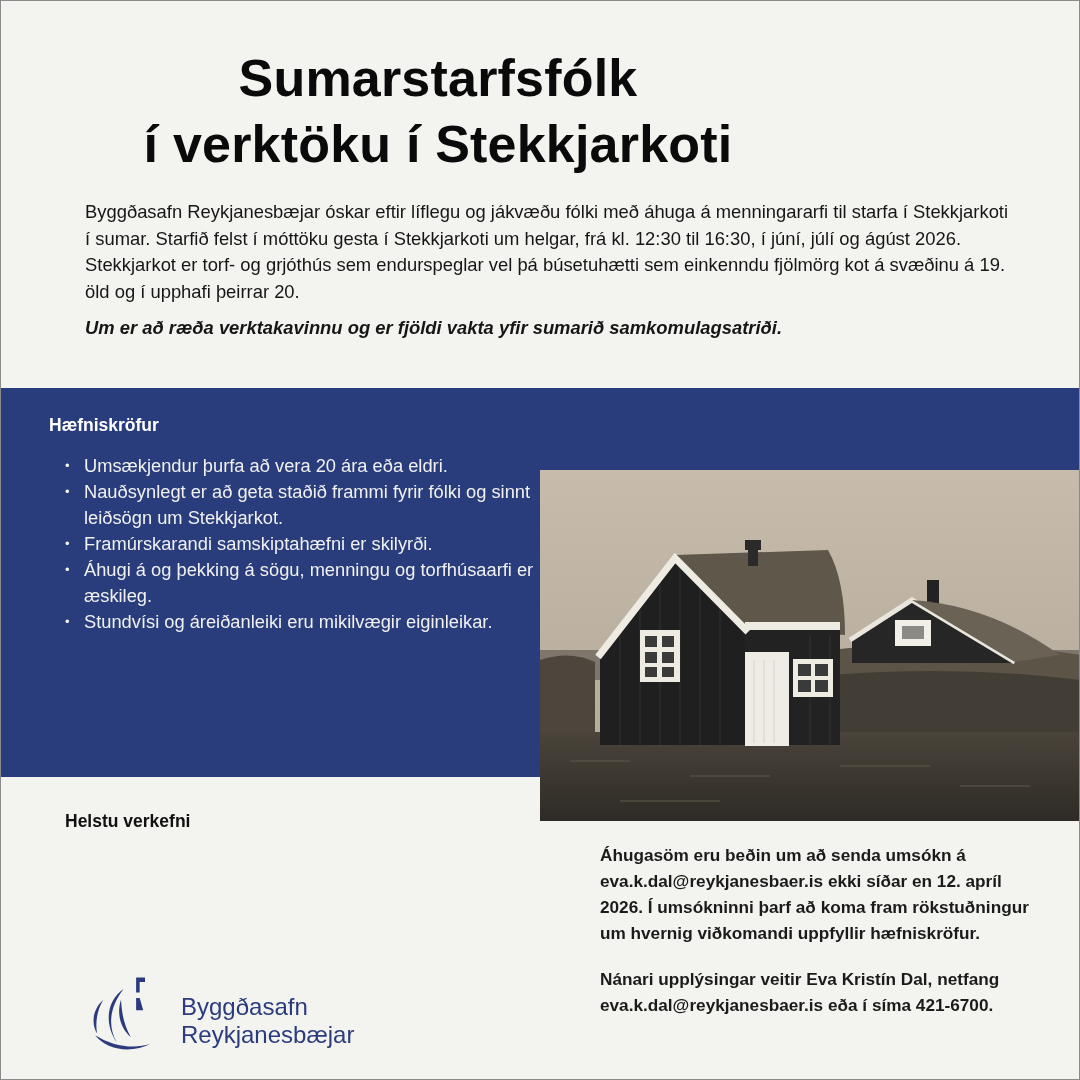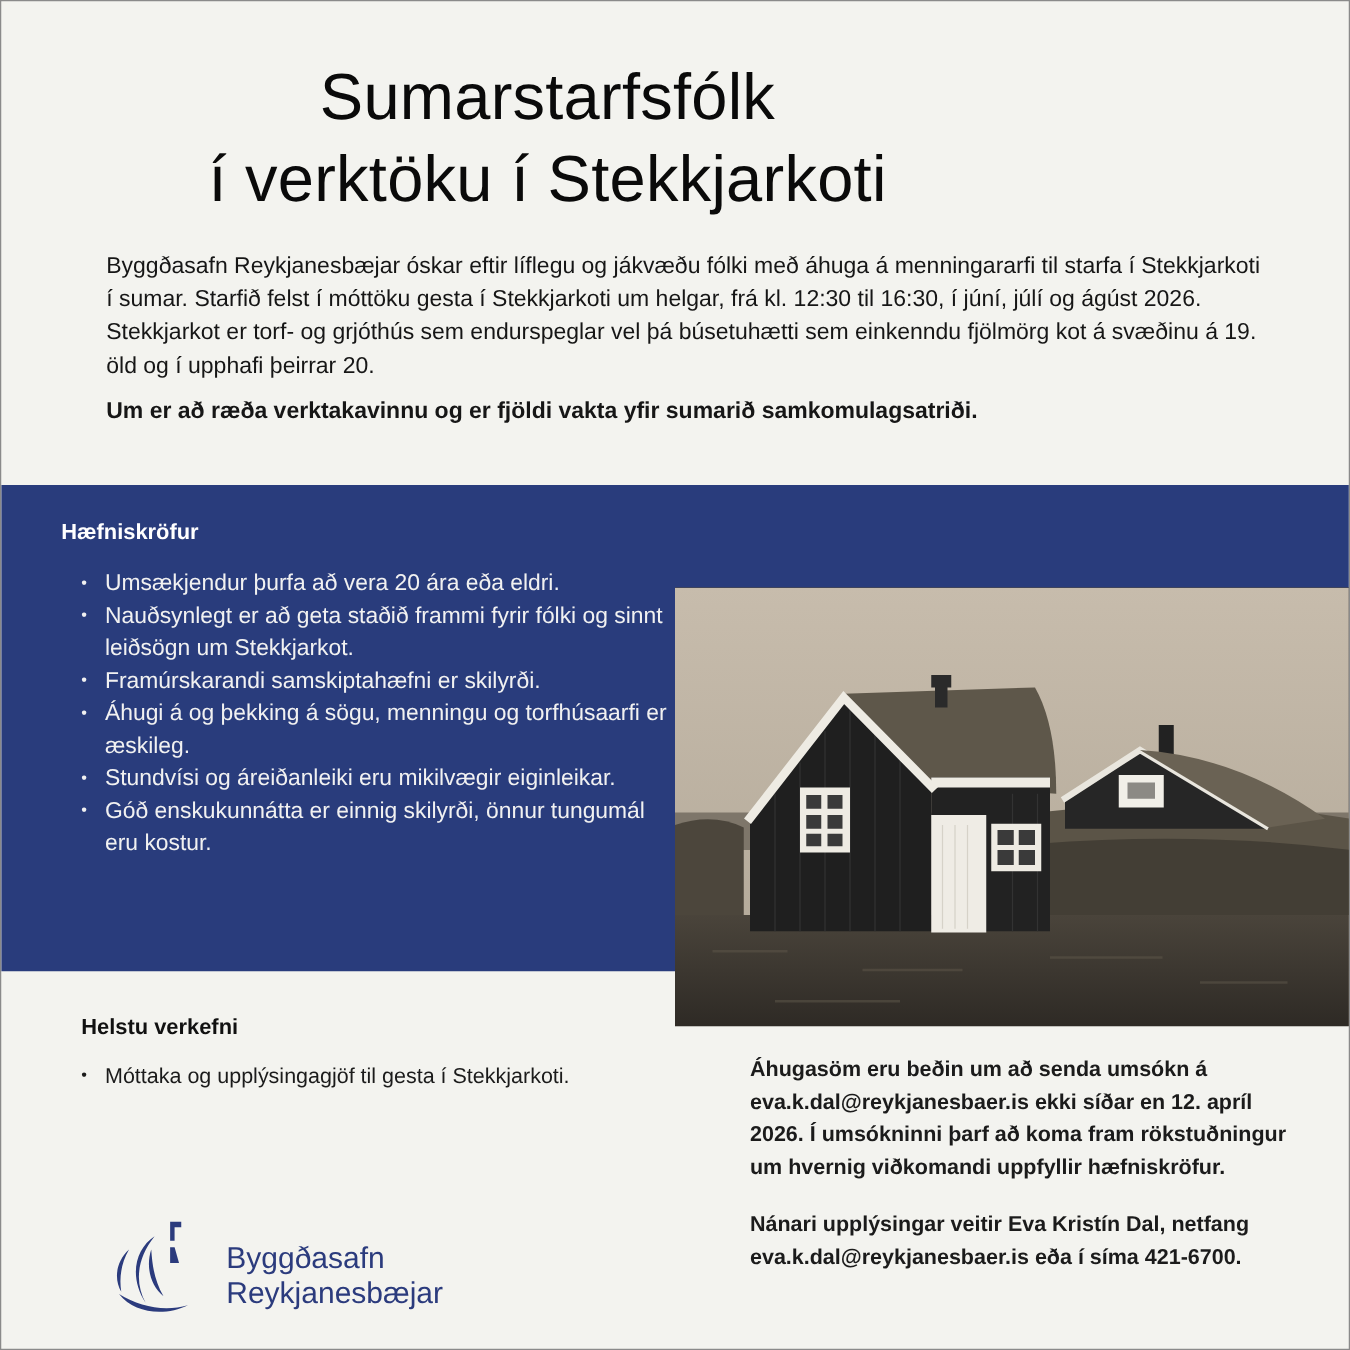--- a/index.html
+++ b/index.html
@@ -6,29 +6,29 @@
   body {
     width: 1080px; height: 1080px; position: relative; overflow: hidden;
     background: #f3f3ef;
     font-family: "Liberation Sans", sans-serif;
     color: #111;
     box-sizing: border-box;
     border: 1px solid #8a8a8a;
   }
   .title {
     position: absolute; left: 0; top: 44px; width: 874px;
-    text-align: center; font-weight: normal; font-size: 52px; line-height: 66px;
+    text-align: center; font-weight: bold; font-size: 52px; line-height: 66px;
     letter-spacing: 0.2px; color: #0a0a0a;
   }
   .intro {
     position: absolute; left: 84px; top: 198px; width: 930px;
     font-size: 18.4px; line-height: 26.5px; color: #161616;
   }
   .intro p { margin: 0; }
-  .intro .bold { font-weight: bold; margin-top: 10px; }
+  .intro .bold { font-weight: bold; margin-top: 10px; font-style: italic; }
   .band {
     position: absolute; left: 0; top: 387px; width: 1080px; height: 389px;
     background: #293c7c;
   }
   .h-section {
     position: absolute; font-weight: bold; font-size: 17.5px;
   }
   .req-title { left: 48px; top: 414px; color: #ffffff; }
   .req-list {
     position: absolute; left: 64px; top: 452px; width: 470px;
@@ -78,21 +78,20 @@
 
 <div class="band"></div>
 
 <div class="h-section req-title">Hæfniskröfur</div>
 <ul class="req-list">
   <li>Umsækjendur þurfa að vera 20 ára eða eldri.</li>
   <li>Nauðsynlegt er að geta staðið frammi fyrir fólki og sinnt leiðsögn um Stekkjarkot.</li>
   <li>Framúrskarandi samskiptahæfni er skilyrði.</li>
   <li>Áhugi á og þekking á sögu, menningu og torfhúsaarfi er æskileg.</li>
   <li>Stundvísi og áreiðanleiki eru mikilvægir eiginleikar.</li>
-  <li>Góð enskukunnátta er einnig skilyrði, önnur tungumál eru kostur.</li>
 </ul>
 
 <div class="photo">
   <svg width="541" height="351" viewBox="0 0 541 351" xmlns="http://www.w3.org/2000/svg">
     <defs>
       <linearGradient id="sky" x1="0" y1="0" x2="0" y2="1">
         <stop offset="0" stop-color="#c7bcac"></stop>
         <stop offset="1" stop-color="#b0a696"></stop>
       </linearGradient>
       <linearGradient id="ground" x1="0" y1="0" x2="0" y2="1">
@@ -171,21 +170,20 @@
       <rect x="150" y="305" width="80" height="2"></rect>
       <rect x="300" y="295" width="90" height="2"></rect>
       <rect x="420" y="315" width="70" height="2"></rect>
       <rect x="80" y="330" width="100" height="2"></rect>
     </g>
   </svg>
 </div>
 
 <div class="h-section tasks-title">Helstu verkefni</div>
 <ul class="task-list">
-  <li>Móttaka og upplýsingagjöf til gesta í Stekkjarkoti.</li>
 </ul>
 
 <div class="apply">
   <p>Áhugasöm eru beðin um að senda umsókn á eva.k.dal@reykjanesbaer.is ekki síðar en 12. apríl 2026. Í umsókninni þarf að koma fram rökstuðningur um hvernig viðkomandi uppfyllir hæfniskröfur.</p>
   <p>Nánari upplýsingar veitir Eva Kristín Dal, netfang eva.k.dal@reykjanesbaer.is eða í síma 421-6700.</p>
 </div>
 
 <div class="logo">
   <svg width="80" height="80" viewBox="0 0 90 90" style="position:absolute;left:-4px;top:0;">
     <polygon points="62,5 72,5 72,10 66,10 66,22 62,22" fill="#2b3b7d"></polygon>

